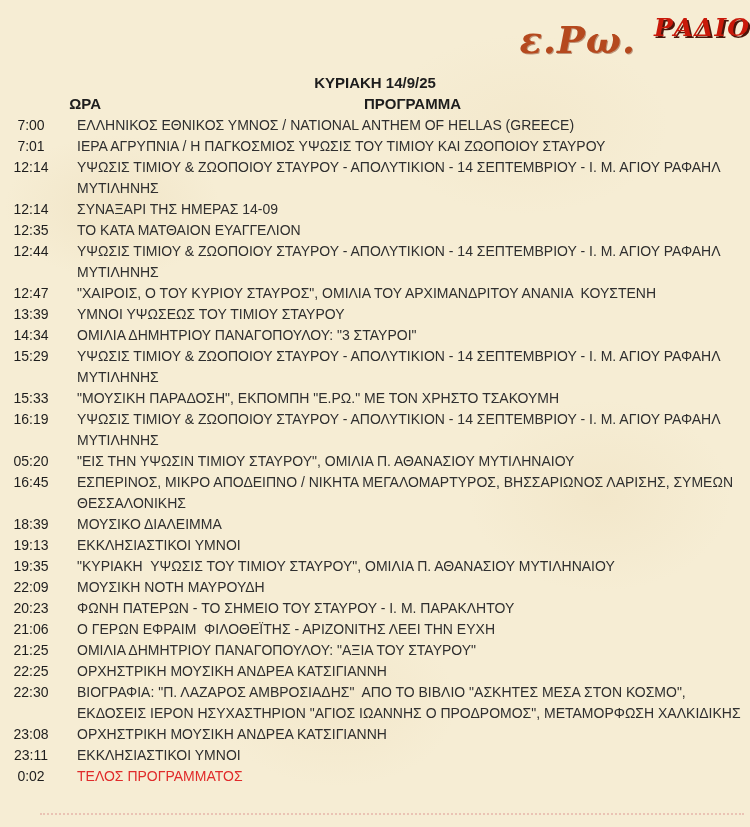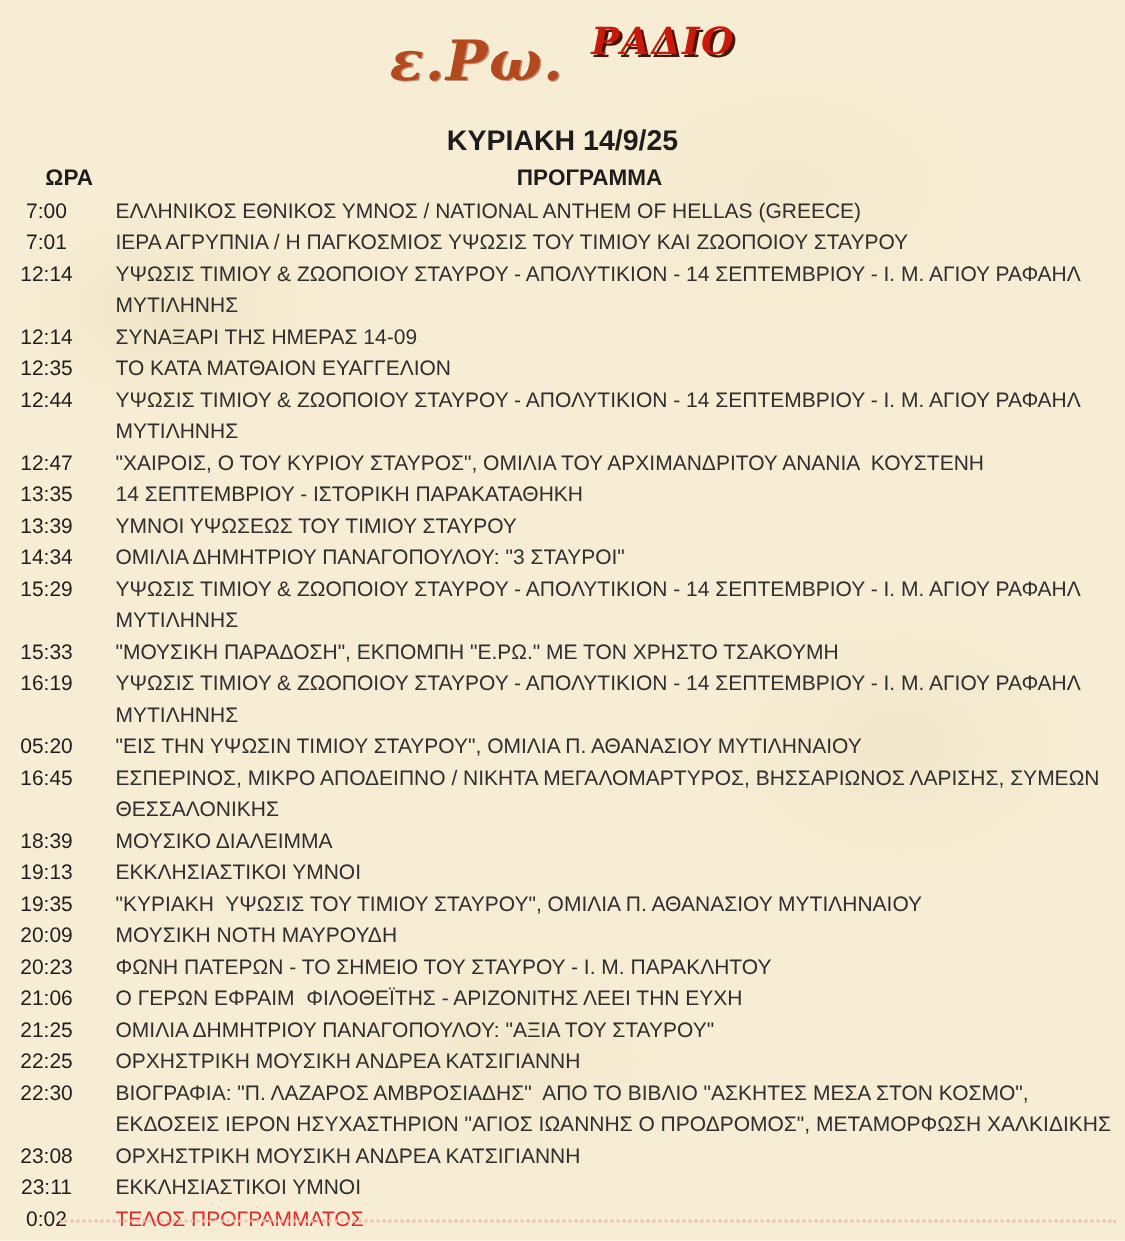--- a/index.html
+++ b/index.html
@@ -23,21 +23,21 @@
     background-color:var(--background);
     background-image:
       radial-gradient(ellipse 180px 120px at 15% 25%, rgba(222,198,150,0.20), transparent 60%),
       radial-gradient(ellipse 220px 160px at 80% 60%, rgba(224,200,152,0.16), transparent 60%),
       radial-gradient(ellipse 200px 140px at 45% 85%, rgba(226,203,158,0.16), transparent 60%),
       radial-gradient(ellipse 240px 150px at 70% 15%, rgba(228,206,160,0.14), transparent 60%);
     color:var(--text);
   }
   .masthead{
     display:flex;
-    justify-content:center;
+    justify-content:flex-end;
     align-items:flex-start;
     padding-top:12px;
     gap:18px;
     height:72px;
   }
   .logo{
     font-family:"DejaVu Serif","Liberation Serif",serif;
     font-style:italic;
     font-weight:bold;
     font-size:37px;
@@ -54,31 +54,32 @@
     font-size:25px;
     line-height:24px;
     margin-top:4px;
     color:var(--station-name-color);
     text-shadow:2px 2px 0 var(--station-name-shadow);
     letter-spacing:1px;
   }
   .date-title{
     text-align:center;
     font-weight:bold;
-    font-size:19px;
+    font-size:15px;
     color:var(--heading);
-    margin-top:12px;
+    margin-top:2px;
   }
   .cols-header{
     display:flex;
     margin-top:2px;
     font-weight:bold;
     font-size:15px;
     color:var(--heading);
     line-height:21px;
+    margin-left:39px;
   }
   .cols-header .time-col{
     flex:0 0 62px;
     text-align:right;
   }
   .cols-header .prog-col{
     flex:1;
     text-align:center;
     padding-right:26px;
   }
@@ -156,24 +157,20 @@
   <div class="row">
     <div class="time">12:44</div>
     <div class="title">ΥΨΩΣΙΣ ΤΙΜΙΟΥ &amp; ΖΩΟΠΟΙΟΥ ΣΤΑΥΡΟΥ - ΑΠΟΛΥΤΙΚΙΟΝ - 14 ΣΕΠΤΕΜΒΡΙΟΥ - Ι. Μ. ΑΓΙΟΥ ΡΑΦΑΗΛ ΜΥΤΙΛΗΝΗΣ</div>
   </div>
 
   <div class="row">
     <div class="time">12:47</div>
     <div class="title">"ΧΑΙΡΟΙΣ, Ο ΤΟΥ ΚΥΡΙΟΥ ΣΤΑΥΡΟΣ", ΟΜΙΛΙΑ ΤΟΥ ΑΡΧΙΜΑΝΔΡΙΤΟΥ ΑΝΑΝΙΑ  ΚΟΥΣΤΕΝΗ</div>
   </div>
 
-  <div class="row">
-    <div class="time">13:35</div>
-    <div class="title">14 ΣΕΠΤΕΜΒΡΙΟΥ - ΙΣΤΟΡΙΚΗ ΠΑΡΑΚΑΤΑΘΗΚΗ</div>
-  </div>
 
   <div class="row">
     <div class="time">13:39</div>
     <div class="title">ΥΜΝΟΙ ΥΨΩΣΕΩΣ ΤΟΥ ΤΙΜΙΟΥ ΣΤΑΥΡΟΥ</div>
   </div>
 
   <div class="row">
     <div class="time">14:34</div>
     <div class="title">ΟΜΙΛΙΑ ΔΗΜΗΤΡΙΟΥ ΠΑΝΑΓΟΠΟΥΛΟΥ: "3 ΣΤΑΥΡΟΙ"</div>
   </div>
@@ -212,21 +209,21 @@
     <div class="time">19:13</div>
     <div class="title">ΕΚΚΛΗΣΙΑΣΤΙΚΟΙ ΥΜΝΟΙ</div>
   </div>
 
   <div class="row">
     <div class="time">19:35</div>
     <div class="title">"ΚΥΡΙΑΚΗ  ΥΨΩΣΙΣ ΤΟΥ ΤΙΜΙΟΥ ΣΤΑΥΡΟΥ", ΟΜΙΛΙΑ Π. ΑΘΑΝΑΣΙΟΥ ΜΥΤΙΛΗΝΑΙΟΥ</div>
   </div>
 
   <div class="row">
-    <div class="time">20:09</div>
+    <div class="time">22:09</div>
     <div class="title">ΜΟΥΣΙΚΗ ΝΟΤΗ ΜΑΥΡΟΥΔΗ</div>
   </div>
 
   <div class="row">
     <div class="time">20:23</div>
     <div class="title">ΦΩΝΗ ΠΑΤΕΡΩΝ - ΤΟ ΣΗΜΕΙΟ ΤΟΥ ΣΤΑΥΡΟΥ - Ι. Μ. ΠΑΡΑΚΛΗΤΟΥ</div>
   </div>
 
   <div class="row">
     <div class="time">21:06</div>

